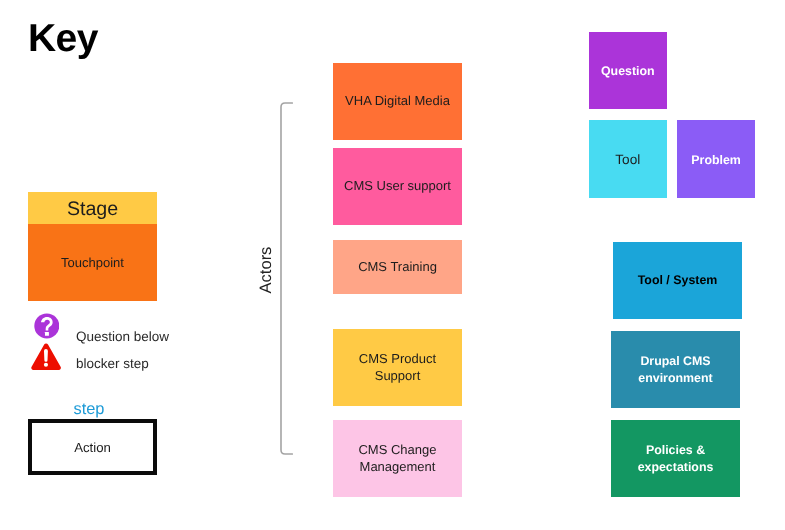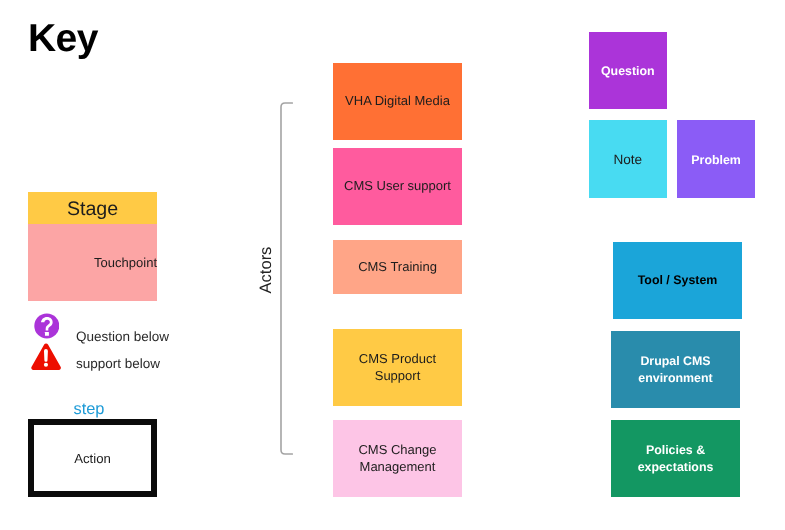--- a/index.html
+++ b/index.html
@@ -20,21 +20,21 @@
   #stage-card span{font-size:19.6px;color:#1d1d1d;position:relative;top:0.5px;}
   #touchpoint-card{left:28px;top:224px;width:129px;height:77px;}
   #touchpoint-card span{font-size:13px;color:#1d1d1d;}
 
   #question-marker{position:absolute;left:33.6px;top:312.8px;width:25.6px;height:25.8px;}
   #blocker-marker{position:absolute;left:31.4px;top:343.4px;width:30.2px;height:27.2px;}
   #question-label{position:absolute;left:76px;top:329px;font-size:13.5px;color:#2a2a2a;}
   #blocker-label{position:absolute;left:76px;top:356px;font-size:13.5px;color:#2a2a2a;}
 
   #step-label{position:absolute;left:73.5px;top:400px;font-size:16.4px;color:#1B97D2;}
-  #action-card{left:28px;top:419px;width:129px;height:78px;border:6px solid #f97316;background:#fff;}
+  #action-card{left:28px;top:419px;width:129px;height:56px;border:4px solid #f97316;background:#fff;}
   #action-card span{font-size:13.2px;color:#1d1d1d;}
 
   
   #actors-label{position:absolute;left:236px;top:261px;width:60px;height:18px;
                 transform:rotate(-90deg);transform-origin:center center;
                 text-align:center;font-size:16.5px;color:#232323;line-height:18px;}
   #actors-bracket{position:absolute;left:280px;top:102px;width:13px;height:353px;}
 
   .actor-card{left:333px;width:129px;}
   .actor-card span{font-size:13px;color:#1d1d1d;line-height:16.4px;max-width:112px;}
@@ -64,38 +64,38 @@
 <body>
 
 <div class="stage">
 
   <div id="title">Key</div>
 
   <div id="stage-card" class="card" style="background: rgb(255, 202, 69);">
     <span>Stage</span>
   </div>
 
-  <div id="touchpoint-card" class="card" style="background: #fca5a5; justify-content: flex-end;">
+  <div id="touchpoint-card" class="card" style="background: #f97316;">
     <span>Touchpoint</span>
   </div>
 
   <svg id="question-marker" viewBox="0 0 52 52">
     <circle cx="26" cy="26" r="25.4" fill="#AB34D9"></circle>
     <path d="M14.2 19.6c0.3-6.7 5.4-11.5 12.2-11.5 6.8 0 11.5 4.3 11.5 10.3 0 3.9-1.8 6.5-5.3 9.0-2.8 2.0-3.6 3.3-3.6 5.7v2.1h-5.3v-2.8c0-3.9 1.3-6.1 4.7-8.5 2.7-1.9 3.8-3.3 3.8-5.6 0-2.9-2.2-4.9-5.4-4.9-3.2 0-5.4 2.1-5.7 5.2H14.2z" fill="#ffffff"></path>
     <rect x="22.3" y="38.3" width="8.0" height="7.5" rx="0.4" fill="#ffffff"></rect>
   </svg>
 
   <svg id="blocker-marker" viewBox="0 0 60 54">
     <path d="M26.2 3.0 a4.4 4.4 0 0 1 7.6 0 L58.8 47.2 a4.4 4.4 0 0 1 -3.8 6.6 H5.0 a4.4 4.4 0 0 1 -3.8 -6.6 Z" fill="#ED0E00"></path>
     <path d="M25.8 15.7 a3.9 3.9 0 0 1 7.8 0 L32.8 34.2 a3.1 3.1 0 0 1 -6.2 0 Z" fill="#ffffff"></path>
     <circle cx="29.7" cy="43.3" r="4.1" fill="#ffffff"></circle>
   </svg>
 
   <div id="question-label">Question below</div>
-  <div id="blocker-label">support below</div>
+  <div id="blocker-label">blocker step</div>
 
   <div id="step-label" style="color: rgb(30, 155, 215);">step</div>
   <div id="action-card" class="card" style="border-color: rgb(11, 11, 11);">
     <span>Action</span>
   </div>
 
   <div id="actors-label">Actors</div>
   <svg id="actors-bracket" viewBox="0 0 13 353">
     <path d="M12.3 1 H5 Q1 1 1 5 V348 Q1 352 5 352 H12.3" fill="none" stroke="#A4A4A4" stroke-width="1.6" stroke-linecap="round"></path>
   </svg>
@@ -113,21 +113,21 @@
     <span>CMS Product Support</span>
   </div>
   <div id="actor-4" class="card actor-card" style="background: rgb(253, 197, 230);">
     <span>CMS Change Management</span>
   </div>
 
   <div id="note-0" class="card note" style="background: rgb(171, 52, 217); color: rgb(255, 255, 255);">
     <span class="bold" style="font-weight: bold;">Question</span>
   </div>
   <div id="note-2" class="card note" style="background: rgb(72, 219, 242); color: rgb(29, 29, 29);">
-    <span>Note</span>
+    <span>Tool</span>
   </div>
   <div id="note-3" class="card note" style="background: #8b5cf6; color: rgb(255, 255, 255);">
     <span class="bold" style="font-weight: bold;">Problem</span>
   </div>
 
   <div id="system-0" class="card system" style="background: rgb(27, 165, 217); color: rgb(0, 0, 0);">
     <span>Tool / System</span>
   </div>
   <div id="system-1" class="card system" style="background: rgb(41, 140, 172); color: rgb(255, 255, 255);">
     <span>Drupal CMS environment</span>

